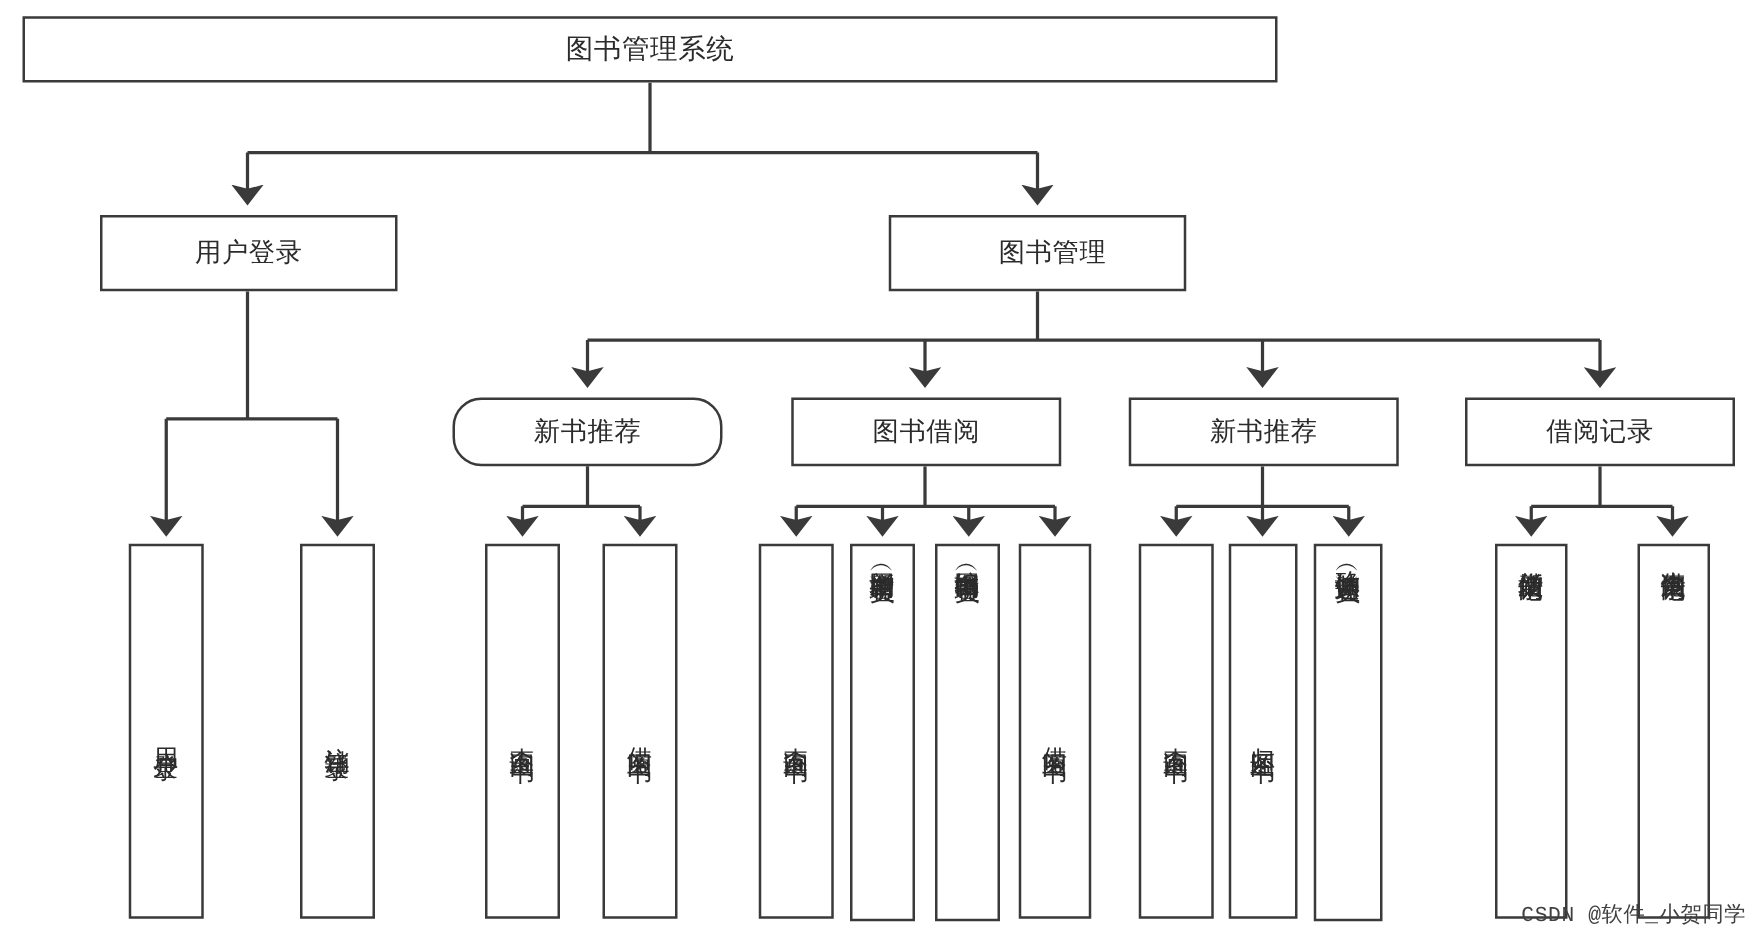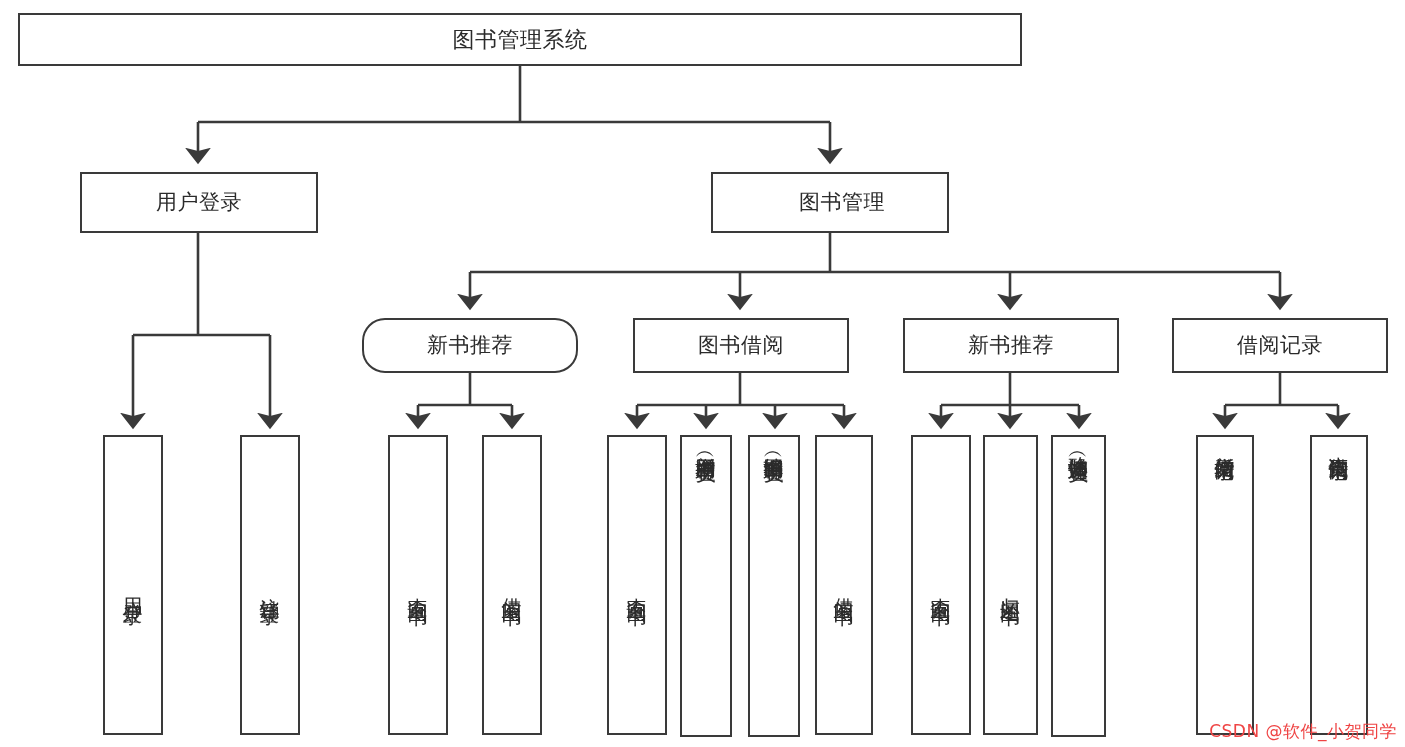--- a/index.html
+++ b/index.html
@@ -61,23 +61,24 @@
     letter-spacing: 1px;
   }
   .node.leaf.mid {
     justify-content: center;
   }
   .watermark {
     position: absolute;
     right: 8px;
     bottom: 4px;
     font-size: 17px;
-    color: #ef4444;
+    color: #404040;
     white-space: nowrap;
     letter-spacing: 0.5px;
+    font-family: Liberation Mono, monospace;
   }
 </style>
 </head>
 <body>
 
 <div id="diagram">
 
   <svg class="connectors" viewBox="0 0 1405 747" xmlns="http://www.w3.org/2000/svg">
     <defs>
       <marker id="arrow" markerWidth="10" markerHeight="10" refX="3.2" refY="5" orient="auto" markerUnits="strokeWidth">

